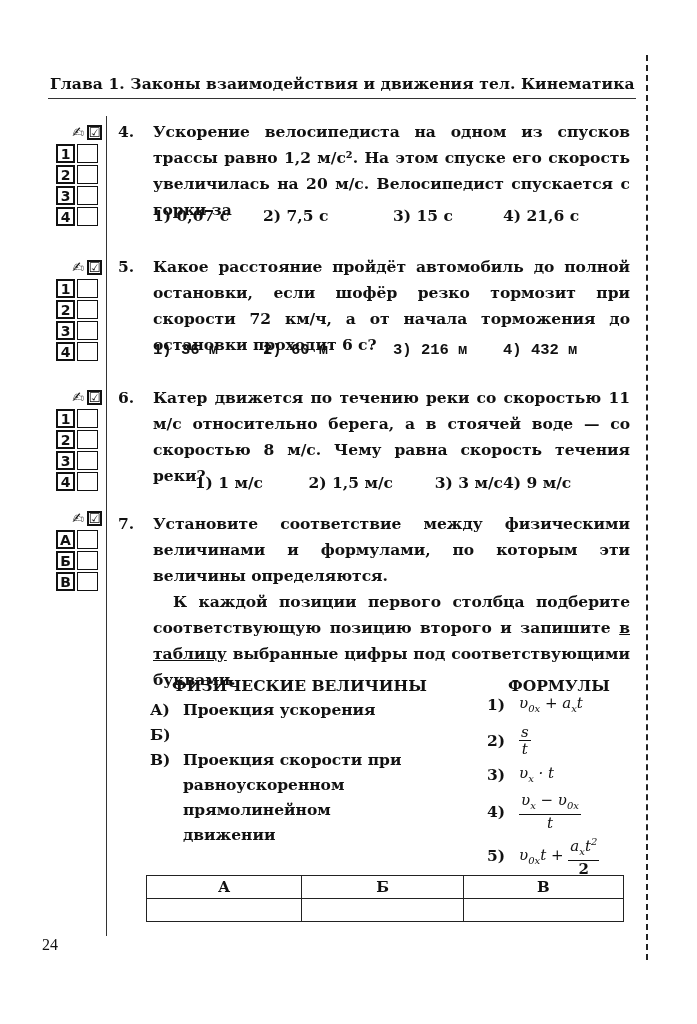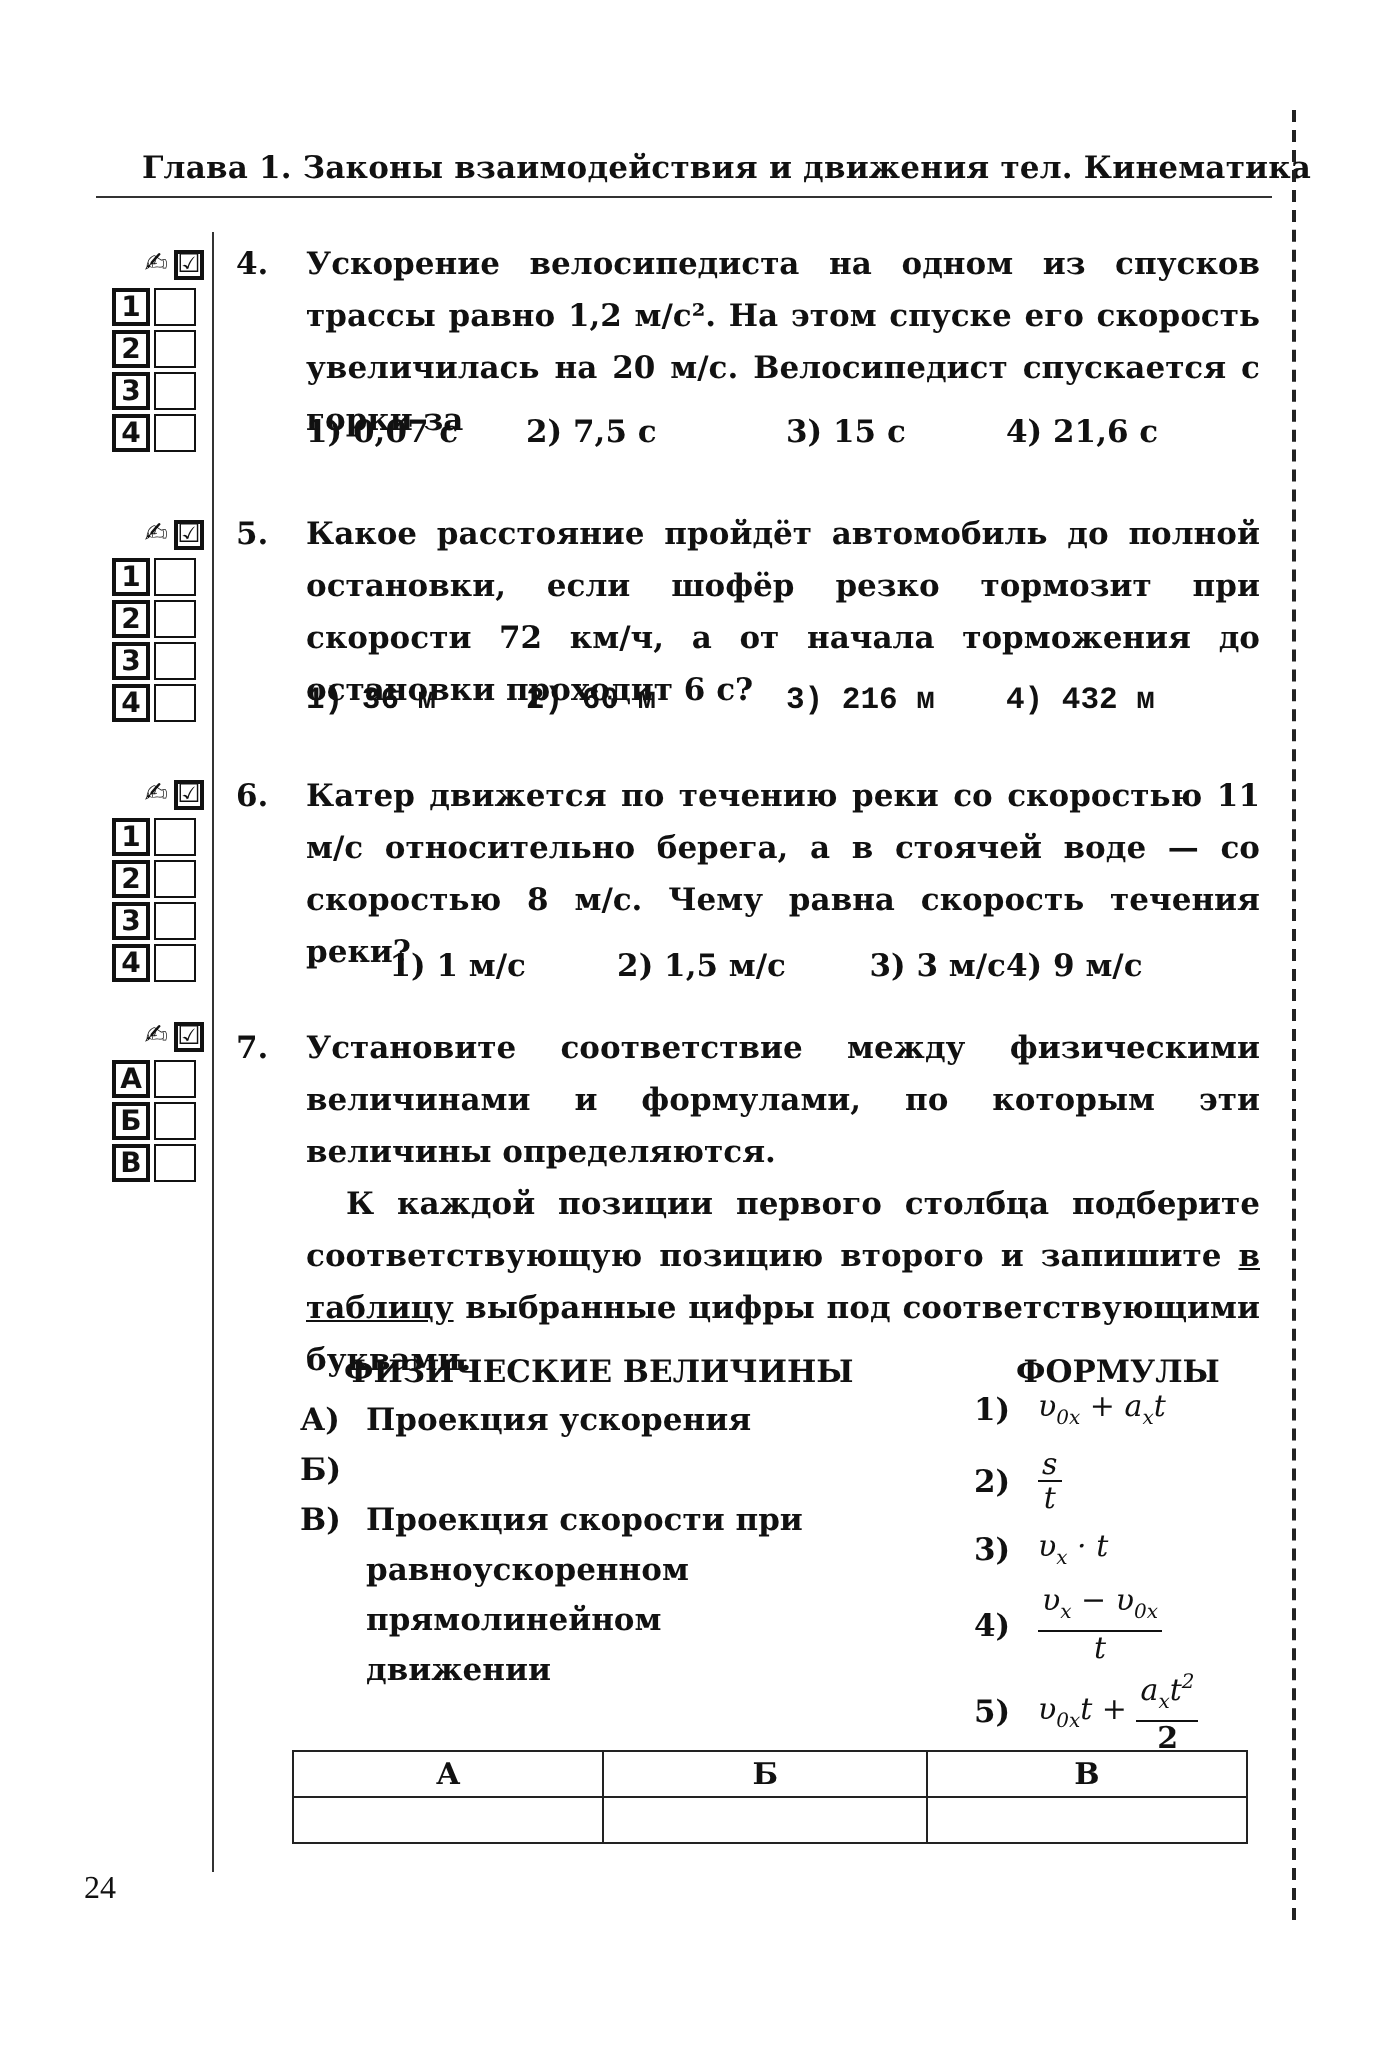--- a/index.html
+++ b/index.html
@@ -1,19 +1,19 @@
 <!DOCTYPE html>
 <html><head>
 <meta charset="utf-8">
 <style>
   html, body { margin:0; padding:0; background:#ffffff; }
   body { width:697px; height:1024px; position:relative; overflow:hidden;
          font-family:"DejaVu Serif","Liberation Serif",serif; color:#111; }
   .abs { position:absolute; }
-  .header { left:50px; top:74px; font-size:15.5px; font-weight:bold; letter-spacing:0.1px; white-space:nowrap;margin-left:21px; }
+  .header { left:50px; top:74px; font-size:15.5px; font-weight:bold; letter-spacing:0.1px; white-space:nowrap; }
   .header-rule { left:48px; top:98px; width:588px; height:0; border-top:1.5px solid #333; }
   .cut-line { left:646px; top:55px; height:905px; width:0; border-left:2px dashed #222; }
   .margin-line { left:106px; top:116px; width:0; height:820px; border-left:1.5px solid #333; }
 
   .ans-block { left:56px; width:46px; }
   .ans-head { height:20px; display:flex; align-items:center; justify-content:flex-end; gap:3px; }
   .pencil { font-size:14px; font-family:"DejaVu Sans",sans-serif; line-height:1; }
   .checkbox-hdr { width:15px; height:15px; border:2px solid #111; font-size:13px; font-weight:bold;
                   display:flex; align-items:center; justify-content:center; box-sizing:border-box;
                   font-family:"DejaVu Sans",sans-serif; line-height:1; }

